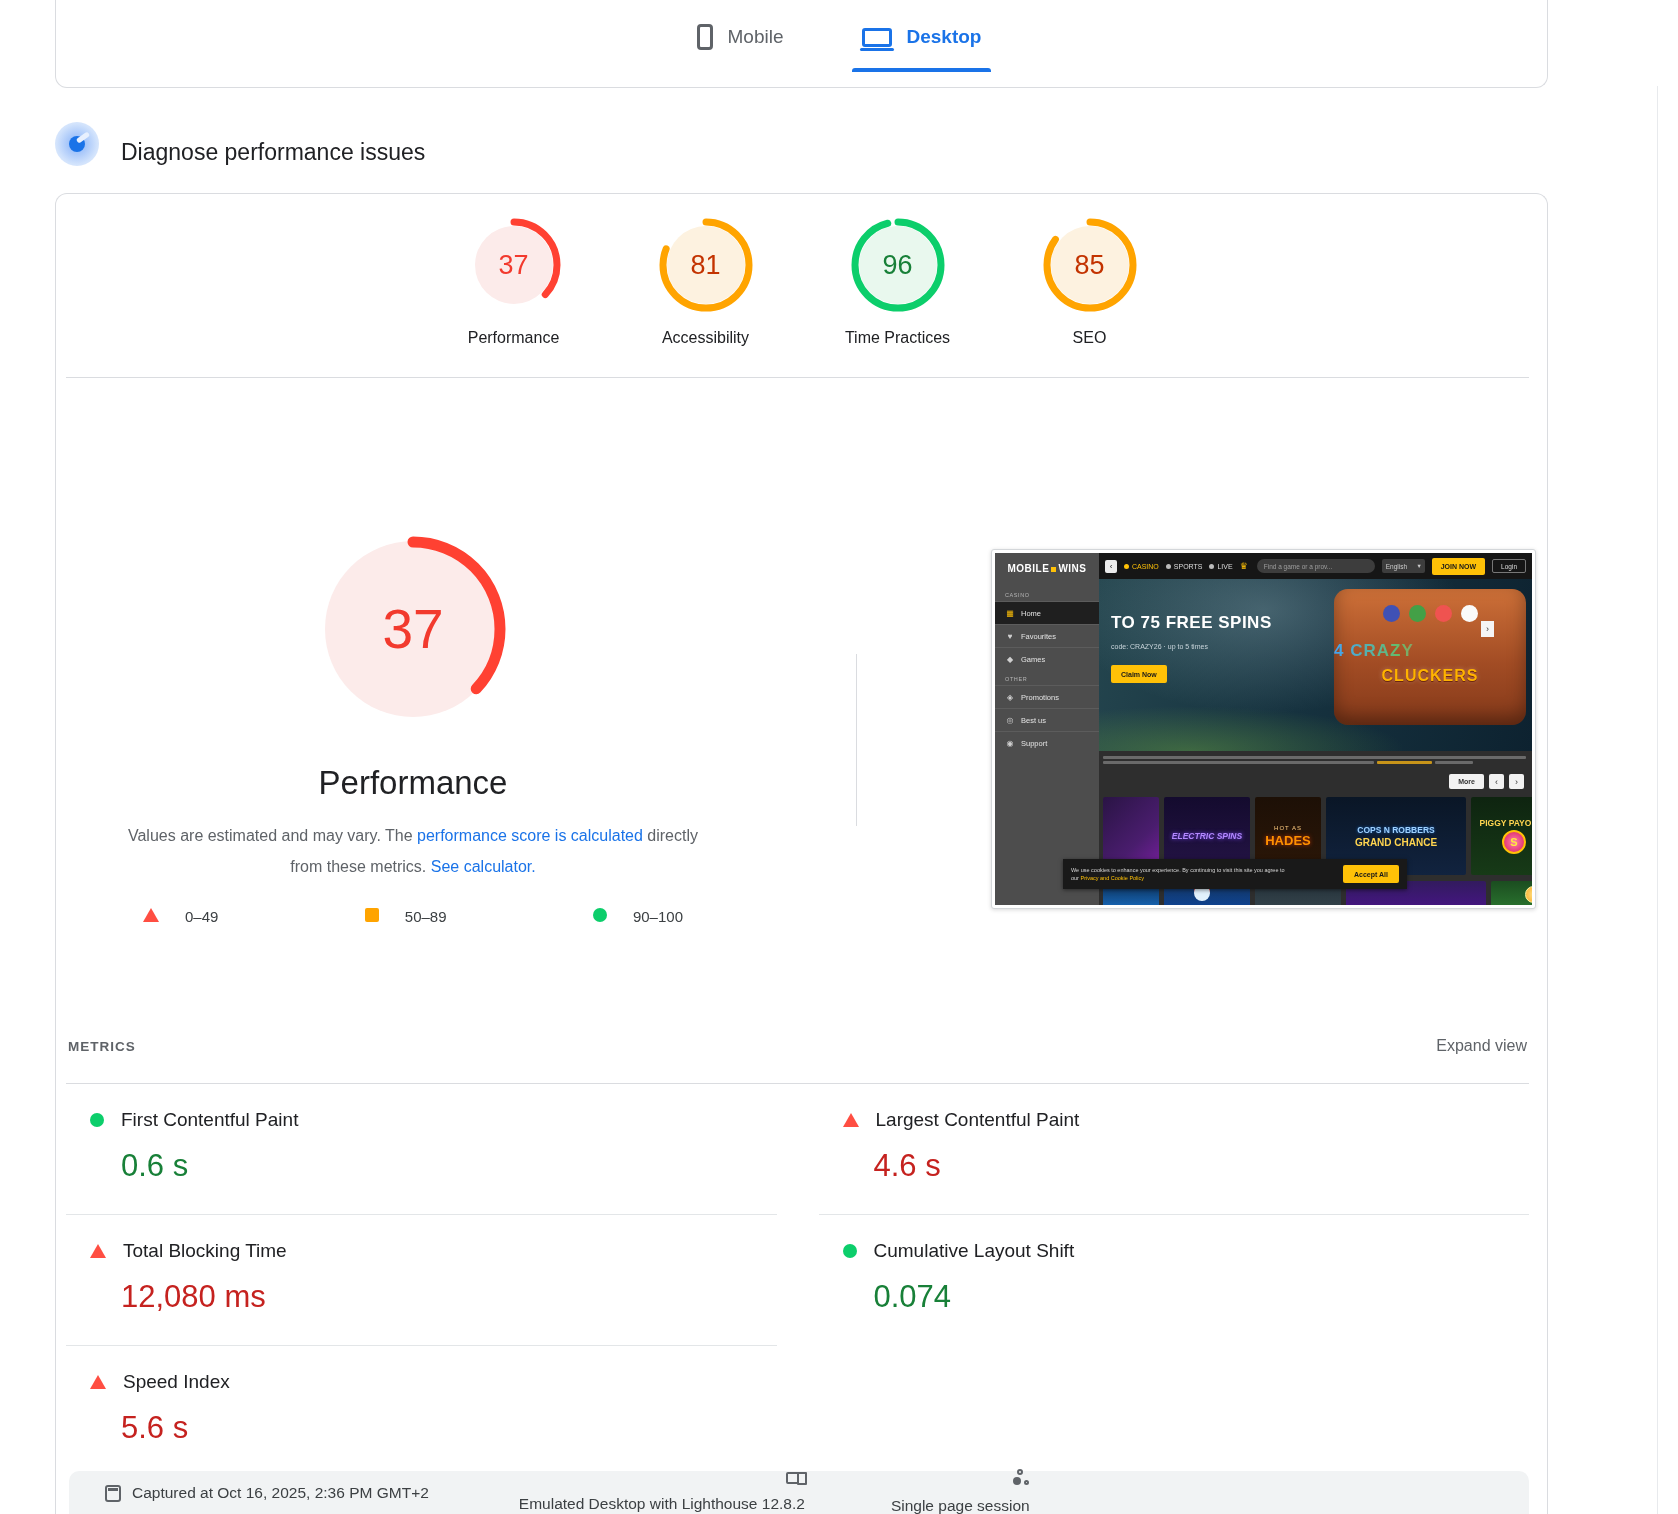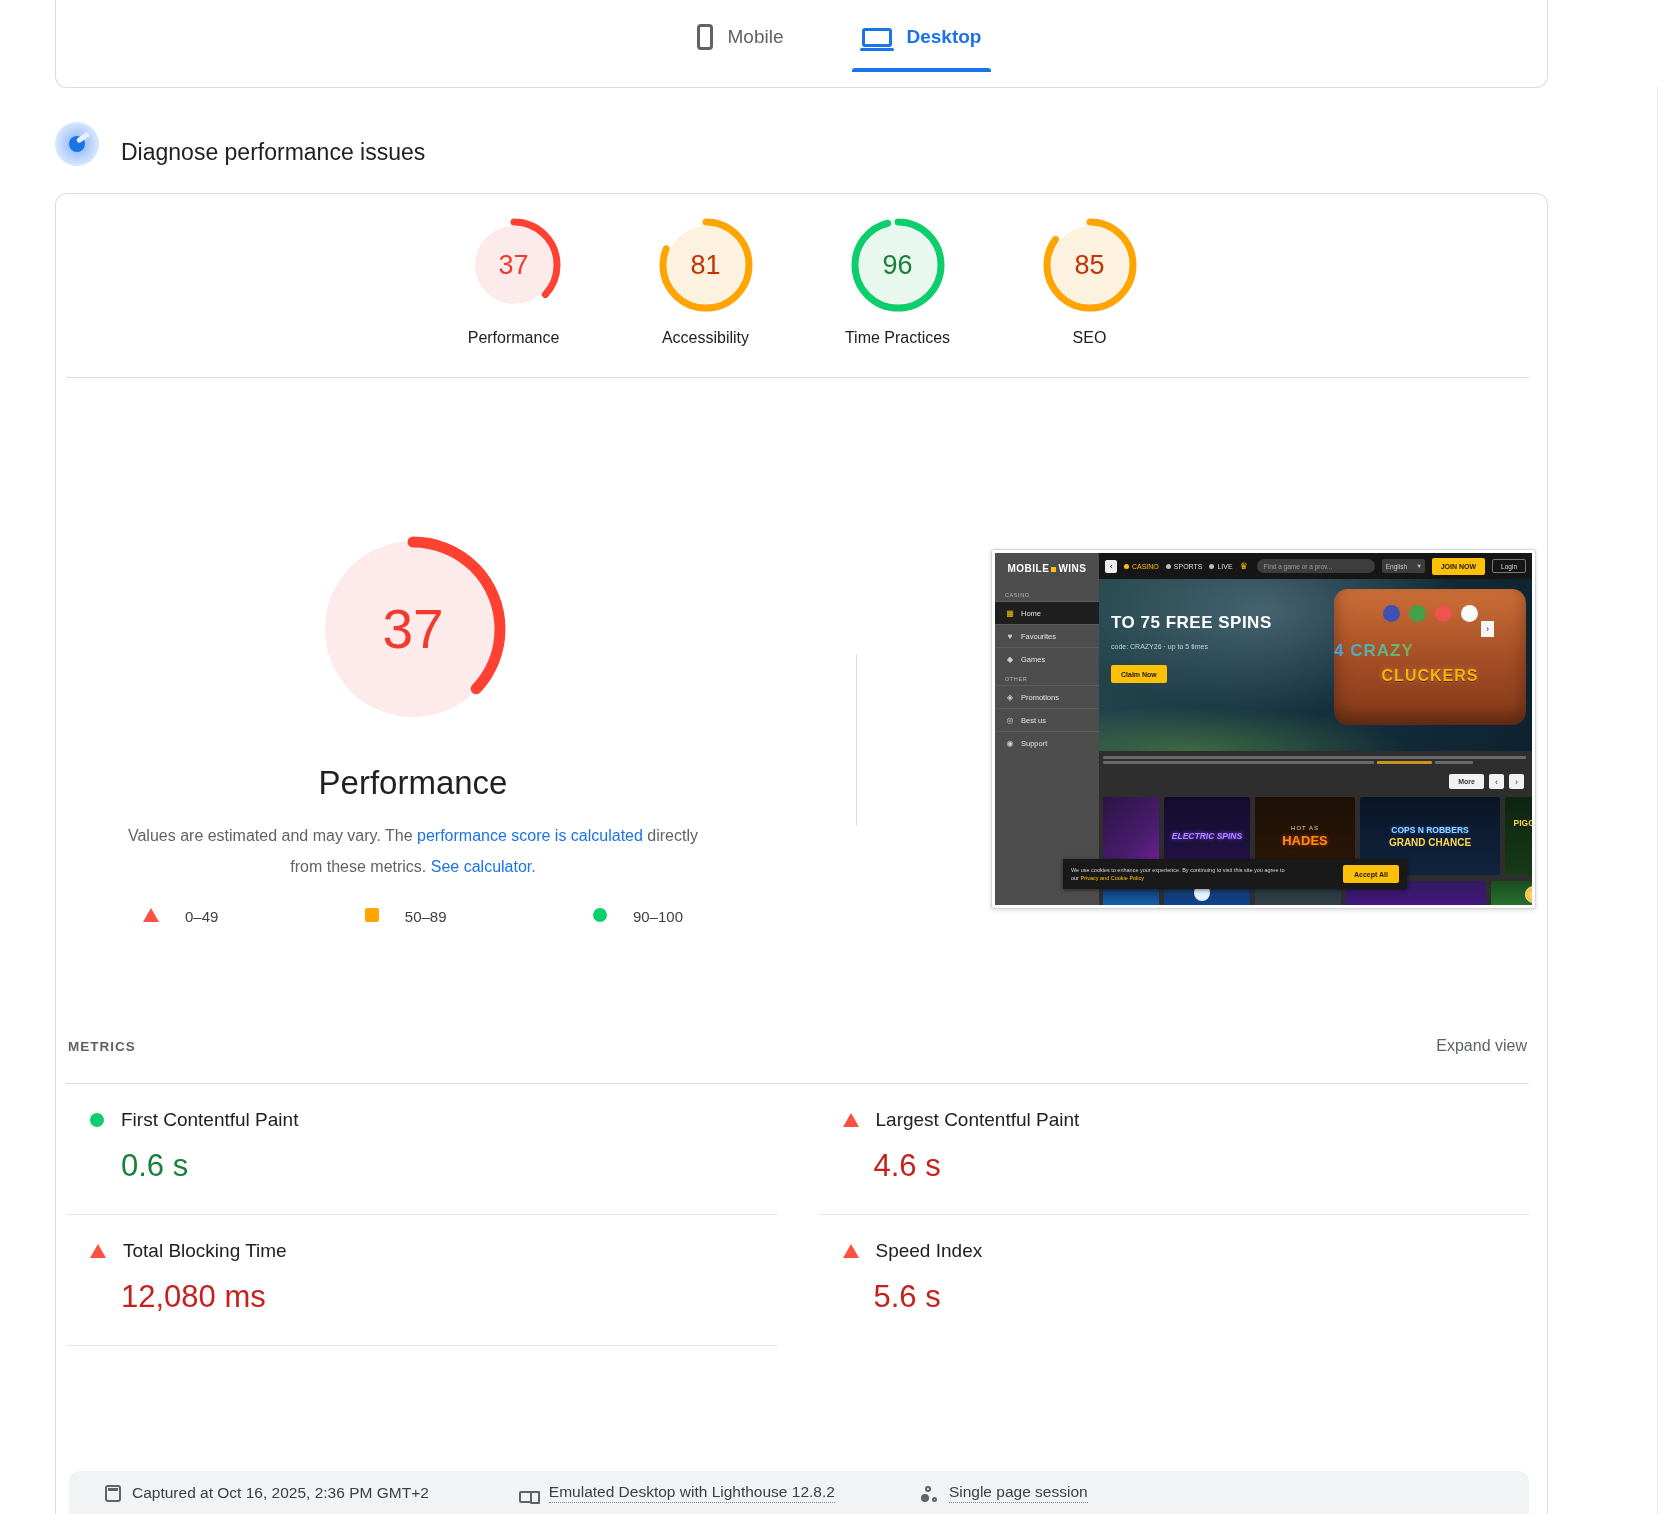--- a/index.html
+++ b/index.html
@@ -100,21 +100,21 @@
   .tl { height:3px; background:#8a8a8a; opacity:.65; border-radius:1px; }
   .tl-y { background:#d8a017; opacity:.9; }
   .site-controls { position:absolute; right:8px; top:221px; display:flex; gap:5px; align-items:center; z-index:2; }
   .ctl-more { height:15px; padding:0 9px; background:#f2f2f2; border-radius:2px; font-size:7px; font-weight:bold; color:#333; display:flex; align-items:center; }
   .ctl-arrow { width:15px; height:15px; background:#f2f2f2; border-radius:2px; color:#333; font-size:9px; display:flex; align-items:center; justify-content:center; }
   .site-tiles { position:absolute; left:104px; right:0; top:244px; height:78px; display:flex; gap:5px; padding:0 4px; }
   .tile { flex:none; height:100%; border-radius:2px; position:relative; overflow:hidden; display:flex; flex-direction:column; align-items:center; justify-content:center; text-align:center; gap:2px; }
   .t1 { width:56px; background:linear-gradient(135deg,#2a1445,#4a1d6e 60%,#7b1fa2); }
   .t2 { width:86px; background:linear-gradient(#140b2e,#251447); }
   .t2 .tt { font-size:8.5px; font-weight:bold; font-style:italic; color:#b388ff; text-shadow:0 0 4px #7c4dff; }
-  .t3 { width:100px; background:linear-gradient(#1d1006,#2c1708); }
+  .t3 { width:66px; background:linear-gradient(#1d1006,#2c1708); }
   .t3 .tk { font-size:6px; color:#ffcc80; letter-spacing:1px; }
   .t3 .tt { font-size:13px; font-weight:900; color:#ff9100; text-shadow:0 0 4px #bf360c; }
   .t4 { width:140px; background:linear-gradient(#0a1626,#11233f); }
   .t4 .tt { font-size:8.5px; font-weight:800; color:#9fd1ff; text-shadow:0 0 3px #1565c0; }
   .t4 .ts { font-size:10px; font-weight:900; color:#ffd54f; }
   .t5 { width:86px; background:linear-gradient(#0e2410,#173a17); }
   .t5 .tt { font-size:8.5px; font-weight:900; color:#ffd54f; }
   .t5 .coin { width:24px; height:24px; border-radius:50%; background:radial-gradient(#ff80ab,#d81b60); border:2px solid #ffc107; color:#ffeb3b; font-size:11px; font-weight:900; display:flex; align-items:center; justify-content:center; }
   .site-row2 { position:absolute; left:104px; right:0; top:328px; height:34px; display:flex; gap:5px; padding:0 4px; }
   .r2 { flex:none; height:100%; border-radius:2px 2px 0 0; position:relative; }
@@ -140,21 +140,21 @@
   .metric-headrow { display:flex; align-items:center; gap:17px; }
   .m-icon { width:14px; height:14px; flex:none; }
   .icon-pass { border-radius:50%; background:#0cce6b; }
   .icon-fail { width:0; height:0; border-left:8px solid transparent; border-right:8px solid transparent; border-bottom:14px solid #ff4e42; background:none; border-radius:0; }
   .metric-name { font-size:19px; color:#202124; }
   .metric-value { font-size:31px; margin:17px 0 0 31px; }
 
   
   .report-footer { position:absolute; left:13px; right:18px; top:1277px; height:44px; background:#f1f3f4; border-radius:10px 10px 0 0; display:flex; align-items:center; padding-left:36px; font-size:15.5px; color:#3c4043; }
   .fitem { display:flex; align-items:flex-end; gap:11px; }
-  .fitem.link { cursor:pointer; }
+  .fitem.link { cursor:pointer;flex-direction:column; }
   .fitem.link .ftext { border-bottom:1px dotted #80868b; padding-bottom:1px; }
   .f2 { margin-left:90px; }
   .f3 { margin-left:86px; }
   .cal-icon { position:relative; width:16px; height:17px; border:2px solid #5f6368; border-radius:3px; }
   .cal-icon::before { content:""; position:absolute; top:1px; left:1px; right:1px; height:3px; background:#5f6368; }
   .emu-icon { position:relative; width:19px; height:12px; border:2px solid #5f6368; border-radius:2px; }
   .emu-icon::after { content:""; position:absolute; right:-4px; bottom:-3px; width:6px; height:9px; background:#f1f3f4; border:2px solid #5f6368; border-radius:1px; }
   .ses-icon { position:relative; width:17px; height:17px; }
   .ses-icon .d1 { position:absolute; top:0; left:4px; width:6px; height:6px; border:2px solid #5f6368; border-radius:50%; }
   .ses-icon .d2 { position:absolute; bottom:1px; left:0; width:8px; height:8px; background:#5f6368; border-radius:50%; }
@@ -400,20 +400,27 @@
       </div>
       <div class="metric">
         <div class="metric-headrow">
             <span class="m-icon icon-fail"></span>
             <span class="metric-name">Total Blocking Time</span>
           </div>
         <div class="metric-value" style="color: rgb(197, 34, 31);">12,080 ms</div>
       </div>
       <div class="metric noline">
         <div class="metric-headrow">
+            <span class="m-icon icon-pass"></span>
+            <span class="metric-name">Cumulative Layout Shift</span>
+          </div>
+        <div class="metric-value" style="color: rgb(24, 128, 56);">0.074</div>
+      </div>
+      <div class="metric noline">
+        <div class="metric-headrow">
             <span class="m-icon icon-fail"></span>
             <span class="metric-name">Speed Index</span>
           </div>
         <div class="metric-value" style="color: rgb(197, 34, 31);">5.6 s</div>
       </div>
       <div class="metric noline"></div>
     </div>
 
     <div class="report-footer">
       <div class="fitem">

